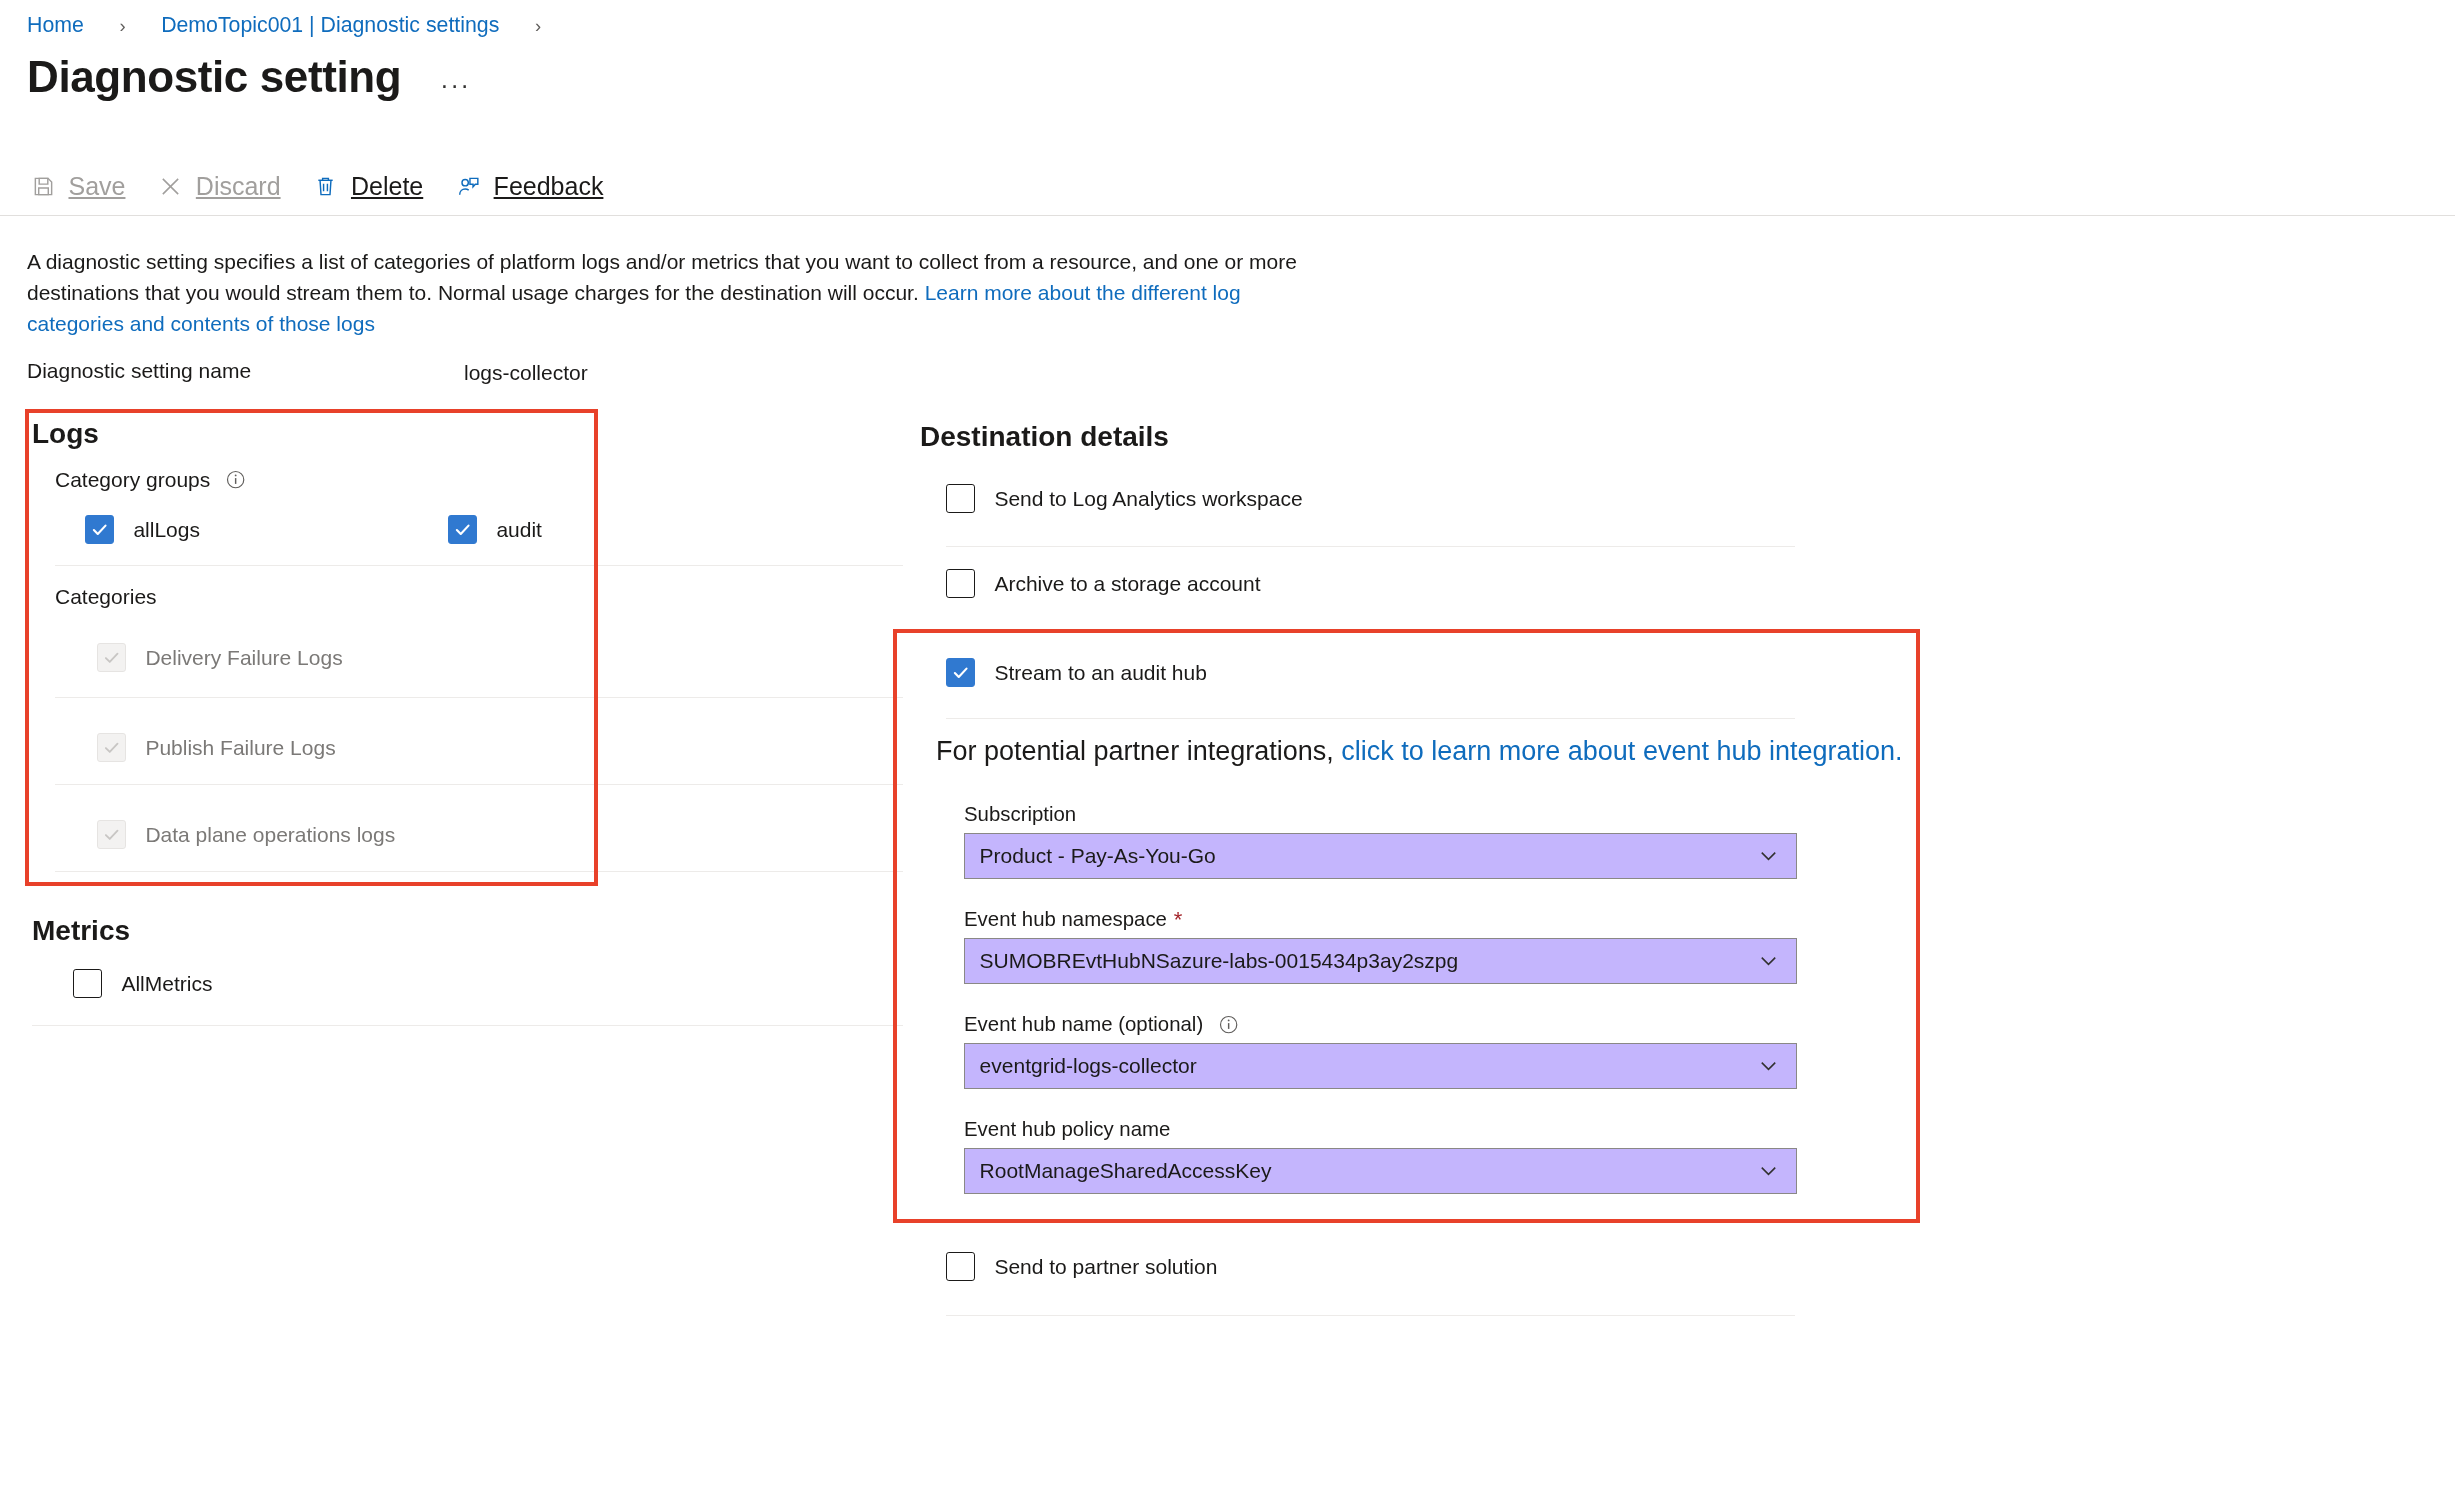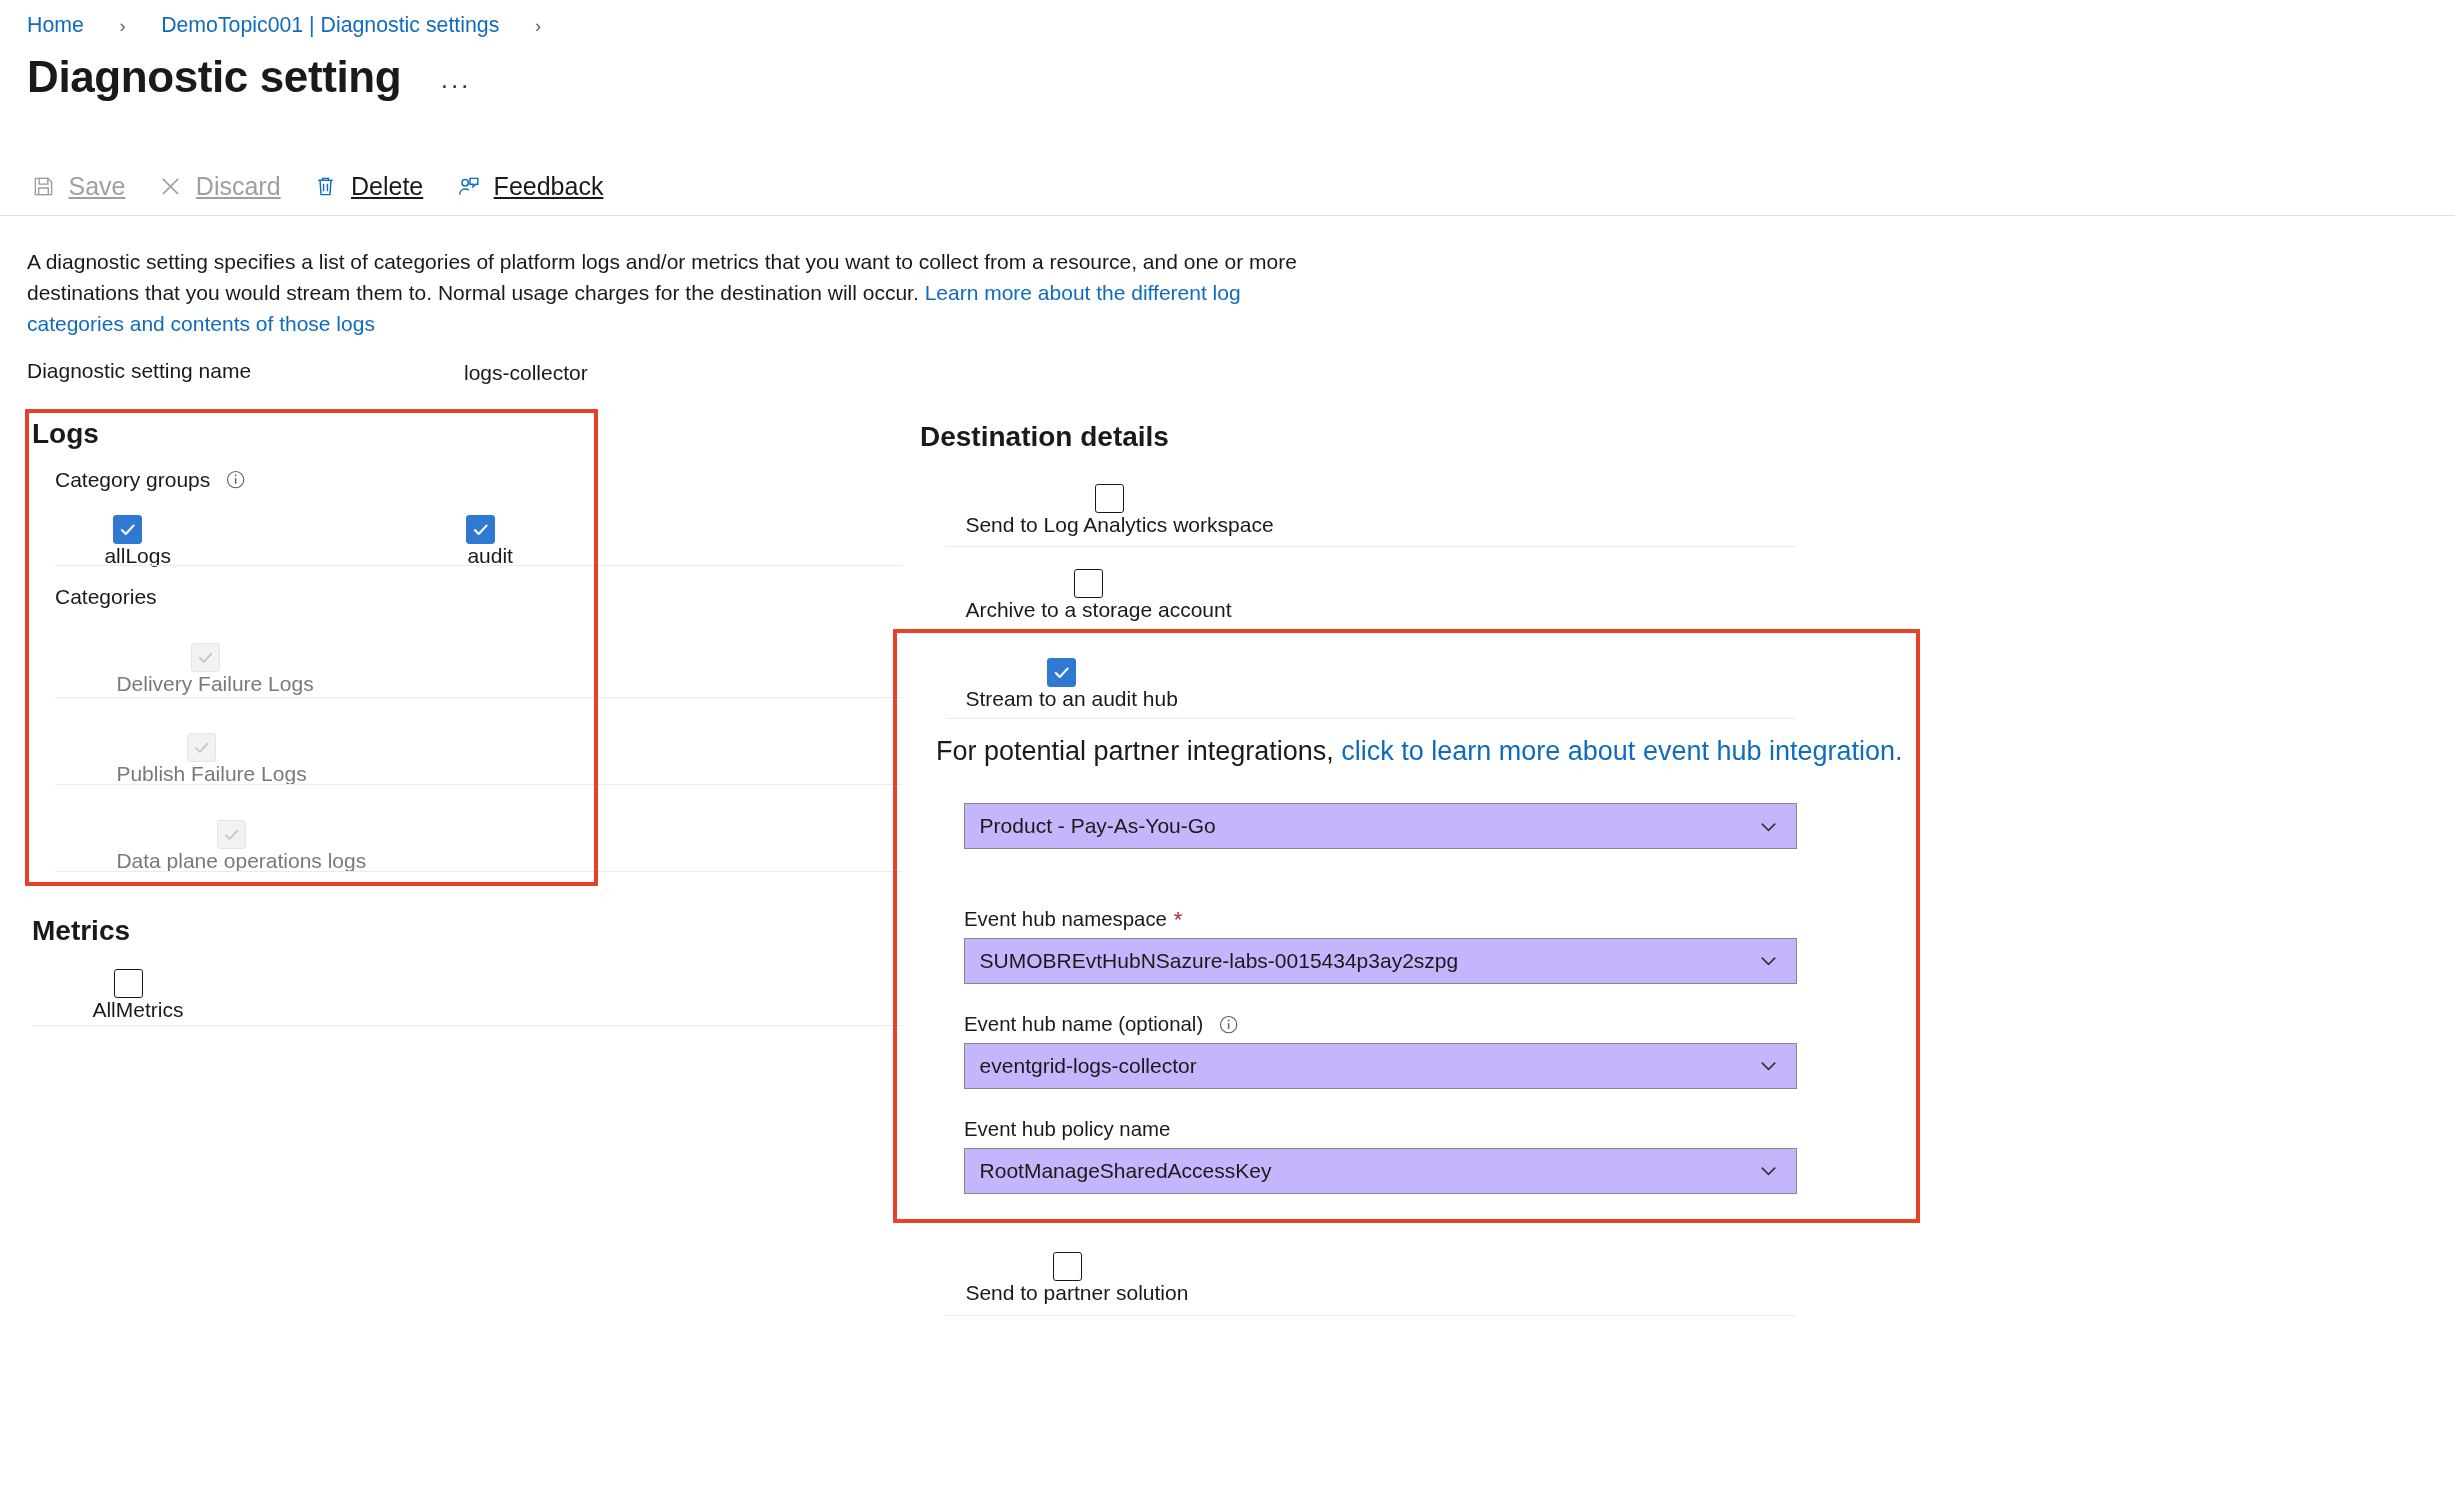--- a/index.html
+++ b/index.html
@@ -205,21 +205,20 @@
   .partner-row { position: absolute; left: 946px; top: 1252px; }
   .div-right-4 { position: absolute; left: 946px; top: 1315px; width: 849px; height: 1px; background: #edebe9; }
 
   
   .cbrow {
     display: flex; align-items: center;
     cursor: pointer;
     font-size: 21px;
     color: #1b1a19;
     white-space: nowrap;
-    flex-direction: column;
   }
   .cbrow .cblabel { margin-left: 19.4px; }
   .cb {
     width: 29px; height: 29px;
     border-radius: 2.9px;
     border: 1.9px solid #1b1a19;
     background: #ffffff;
     display: flex; align-items: center; justify-content: center;
     flex: none;
   }
@@ -411,20 +410,23 @@
   </span>
   <span class="cblabel">Stream to an audit hub</span>
 </div>
 <div class="div-right-3"></div>
 
 <div class="hub-note">
   <span>For potential partner integrations, </span><span class="link">click to learn more about event hub integration.</span>
 </div>
 
 <div class="field" id="field-subscription">
+  <div class="field-label">
+    <span>Subscription</span>
+  </div>
   <div class="combo">
     <span>Product - Pay-As-You-Go</span>
     <span class="chev">
       <svg width="25" height="25" viewBox="0 0 26 26" fill="none" stroke="#323130" stroke-width="1.6">
           <path d="M6 10l7 7 7-7"></path>
         </svg>
     </span>
   </div>
 </div>
 

